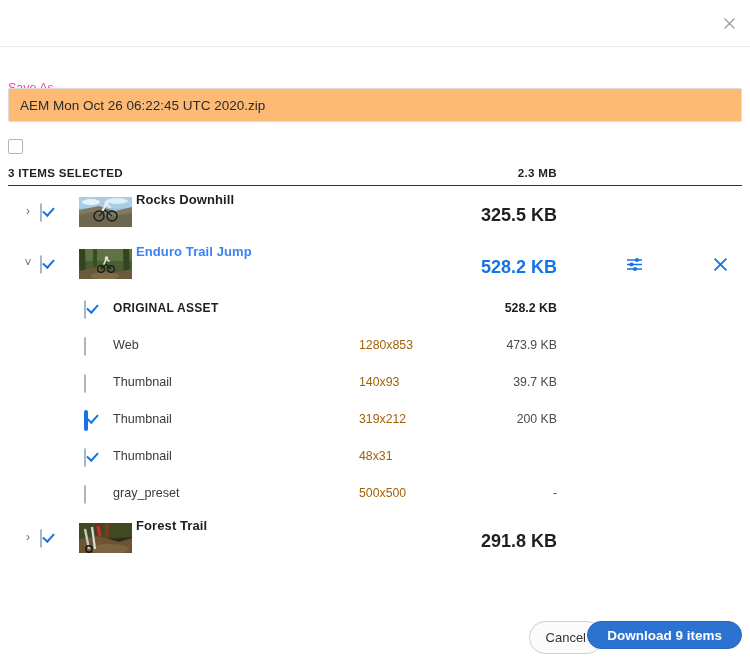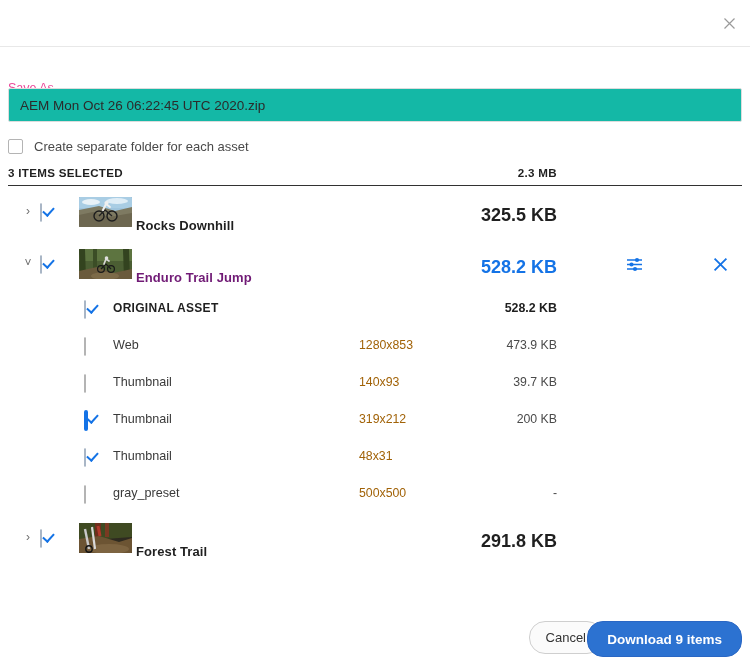--- a/index.html
+++ b/index.html
@@ -43,21 +43,21 @@
     left: 8px; top: 81px;
     font-size: 12.5px;
     color: #ec4899;
   }
   #filename-input {
     position: absolute;
     left: 8px; top: 88px;
     width: 734px; height: 34px;
     border: 1px solid #dcdcdc;
     border-radius: 2px;
-    background: #14b8a6;
+    background: #fdba74;
     font-family: "Liberation Sans", sans-serif;
     font-size: 13.5px;
     color: #2b2b2b;
     padding: 0 11px;
     outline: none;
   }
 
   
   #separate-folder-row {
     position: absolute;
@@ -147,27 +147,27 @@
     position: absolute;
     left: 79px; top: 11px;
     width: 53px; height: 30px;
     border-radius: 1px;
     overflow: hidden;
     background: #3a4b3a;
   }
   .thumb svg { display: block; width: 53px; height: 30px; }
   .asset-name {
     position: absolute;
-    left: 136px; top: 32px;
+    left: 136px; top: 6px;
     font-size: 13px;
     font-weight: bold;
     color: #1f1f1f;
     letter-spacing: .1px;
   }
-  .asset-name.active { color: #701a75; }
+  .asset-name.active { color: #3b82f6; }
   .asset-size {
     position: absolute;
     left: 0; top: 19px;
     width: 557px;
     text-align: right;
     font-size: 18px;
     font-weight: bold;
     color: #1f1f1f;
   }
   .asset-size.active { color: #1473e6; }
@@ -240,21 +240,21 @@
     border-radius: 16px;
     background: #fbfbfb;
     font-family: "Liberation Sans", sans-serif;
     font-size: 13px;
     color: #333;
     cursor: pointer;
   }
   #download-button {
     position: absolute;
     right: 8px; top: 0;
-    height: 36px;
+    height: 28px;
     padding: 0 19px;
     border: 1px solid #2a67c4;
     border-radius: 16px;
     background: #2c72d1;
     font-family: "Liberation Sans", sans-serif;
     font-size: 13.5px;
     font-weight: bold;
     color: #ffffff;
     cursor: pointer;
   }
@@ -268,21 +268,20 @@
       <path d="M1.5 1.5 L11.5 11.5 M11.5 1.5 L1.5 11.5" stroke="currentColor" stroke-width="1.2" fill="none"></path>
     </svg>
   </div>
 </div>
 
 <div id="saveas-label">Save As</div>
 <input id="filename-input" type="text" value="AEM Mon Oct 26 06:22:45 UTC 2020.zip" style="">
 
 <div id="separate-folder-row">
   <span class="cb"></span>
-  <span class="lbl">Create separate folder for each asset</span>
 </div>
 
 <div id="items-header">
   <span class="sel-count">3 ITEMS SELECTED</span>
   <span class="total-size">2.3 MB</span>
 </div>
 
 <div id="asset-list">
 
   <div class="asset-row">

